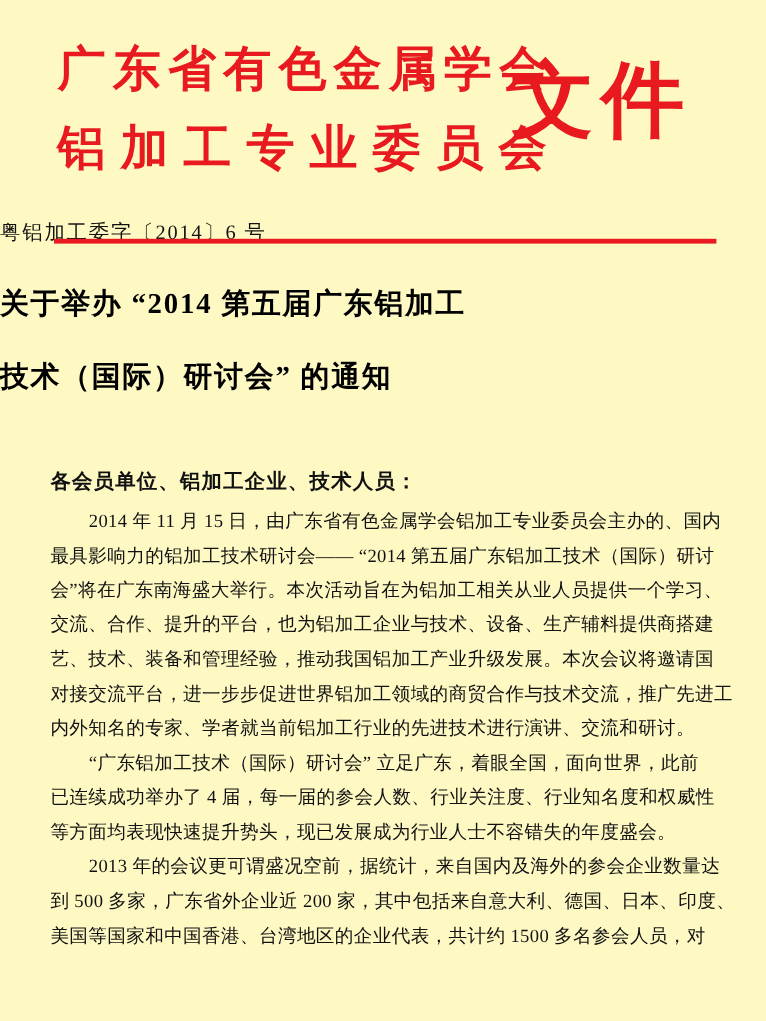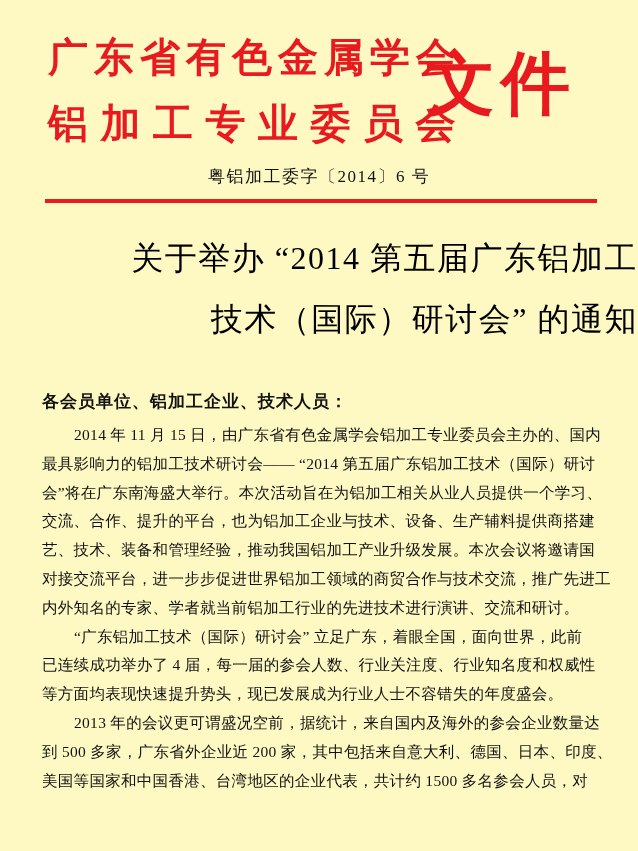--- a/index.html
+++ b/index.html
@@ -32,51 +32,51 @@
     top: 48px;
     color: var(--accent-red, #e8191f);
     font-weight: bold;
     font-size: 69px;
     line-height: 1.05;
     letter-spacing: 6px;
     white-space: nowrap;
   }
   .doc-number {
     position: absolute;
-    top: 165px;
+    top: 182px;
     left: 0;
     width: 100%;
-    text-align: center;
+    text-align: left;
     font-size: 17px;
     letter-spacing: 1.5px;
     color: #111111;
     white-space: nowrap;
   }
   .red-divider {
     position: absolute;
     left: 45px;
     top: 199px;
     width: 552px;
     height: 4px;
     background: var(--accent-red, #e8191f);
   }
   
   .title-line {
     position: absolute;
     left: 0;
     width: 100%;
-    text-align: right;
-    font-size: 32px;
-    font-weight: normal;
+    text-align: left;
+    font-size: 24px;
+    font-weight: bold;
     letter-spacing: 1.5px;
     color: #000000;
     white-space: nowrap;
   }
   .title-line1 { top: 237px; }
-  .title-line2 { top: 298px; padding-left: 12px; }
+  .title-line2 { top: 298px; }
   
   .salutation {
     position: absolute;
     left: 42px;
     top: 390px;
     font-family: "Liberation Sans", "DejaVu Sans", sans-serif;
     font-weight: bold;
     font-size: 17px;
     letter-spacing: 1px;
     color: #111111;

